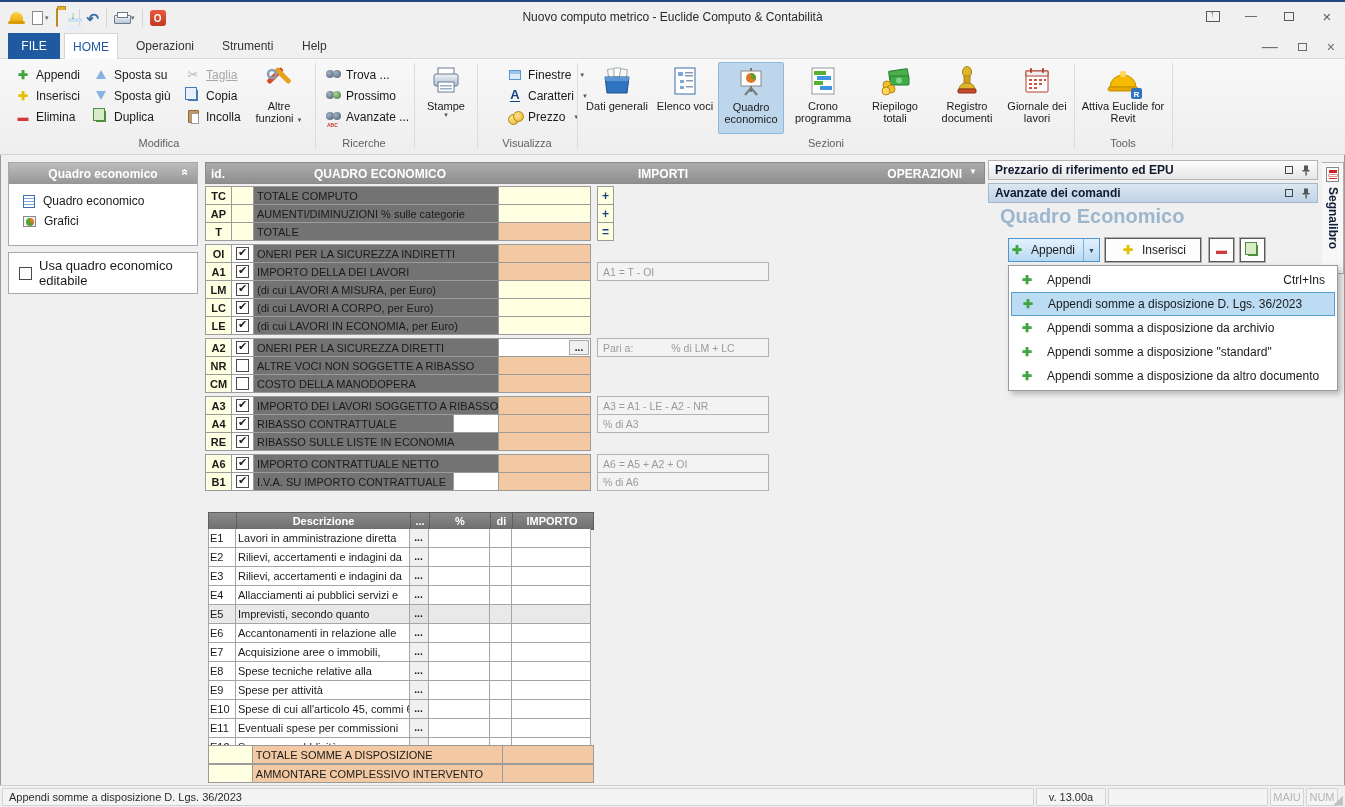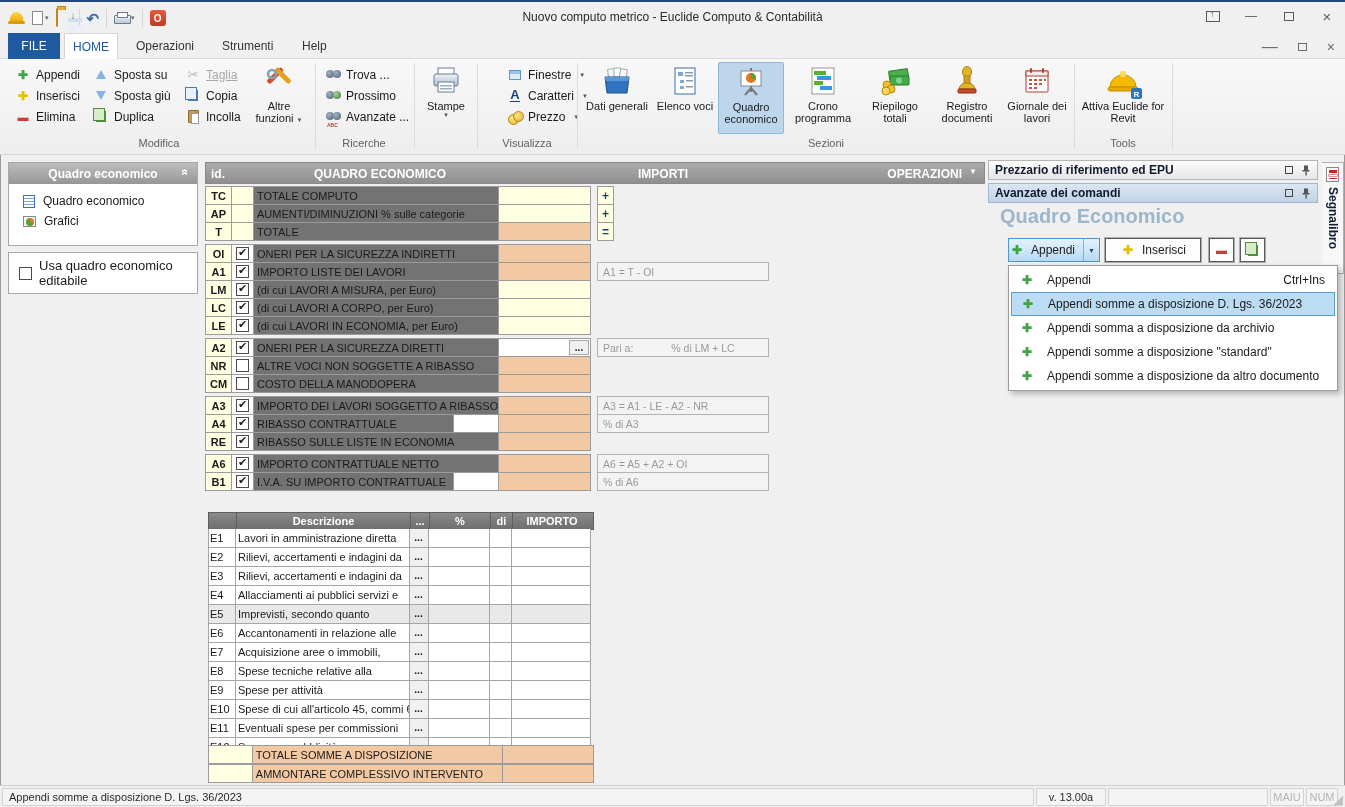--- a/index.html
+++ b/index.html
@@ -542,21 +542,21 @@
         <span class="cb checked"></span>
       </div>
     <div class="cell descc">ONERI PER LA SICUREZZA INDIRETTI</div>
     <div class="cell amt tan"></div>
   </div>
   <div class="qrow">
     <div class="cell idc">A1</div>
     <div class="cell chkc">
         <span class="cb checked"></span>
       </div>
-    <div class="cell descc">IMPORTO LISTE DEI LAVORI</div>
+    <div class="cell descc">IMPORTO DELLA DEI LAVORI</div>
     <div class="cell amt tan"></div>
     <div class="note">
         <span>A1 = T - OI</span>
       </div>
   </div>
   <div class="qrow">
     <div class="cell idc">LM</div>
     <div class="cell chkc">
         <span class="cb checked"></span>
       </div>

